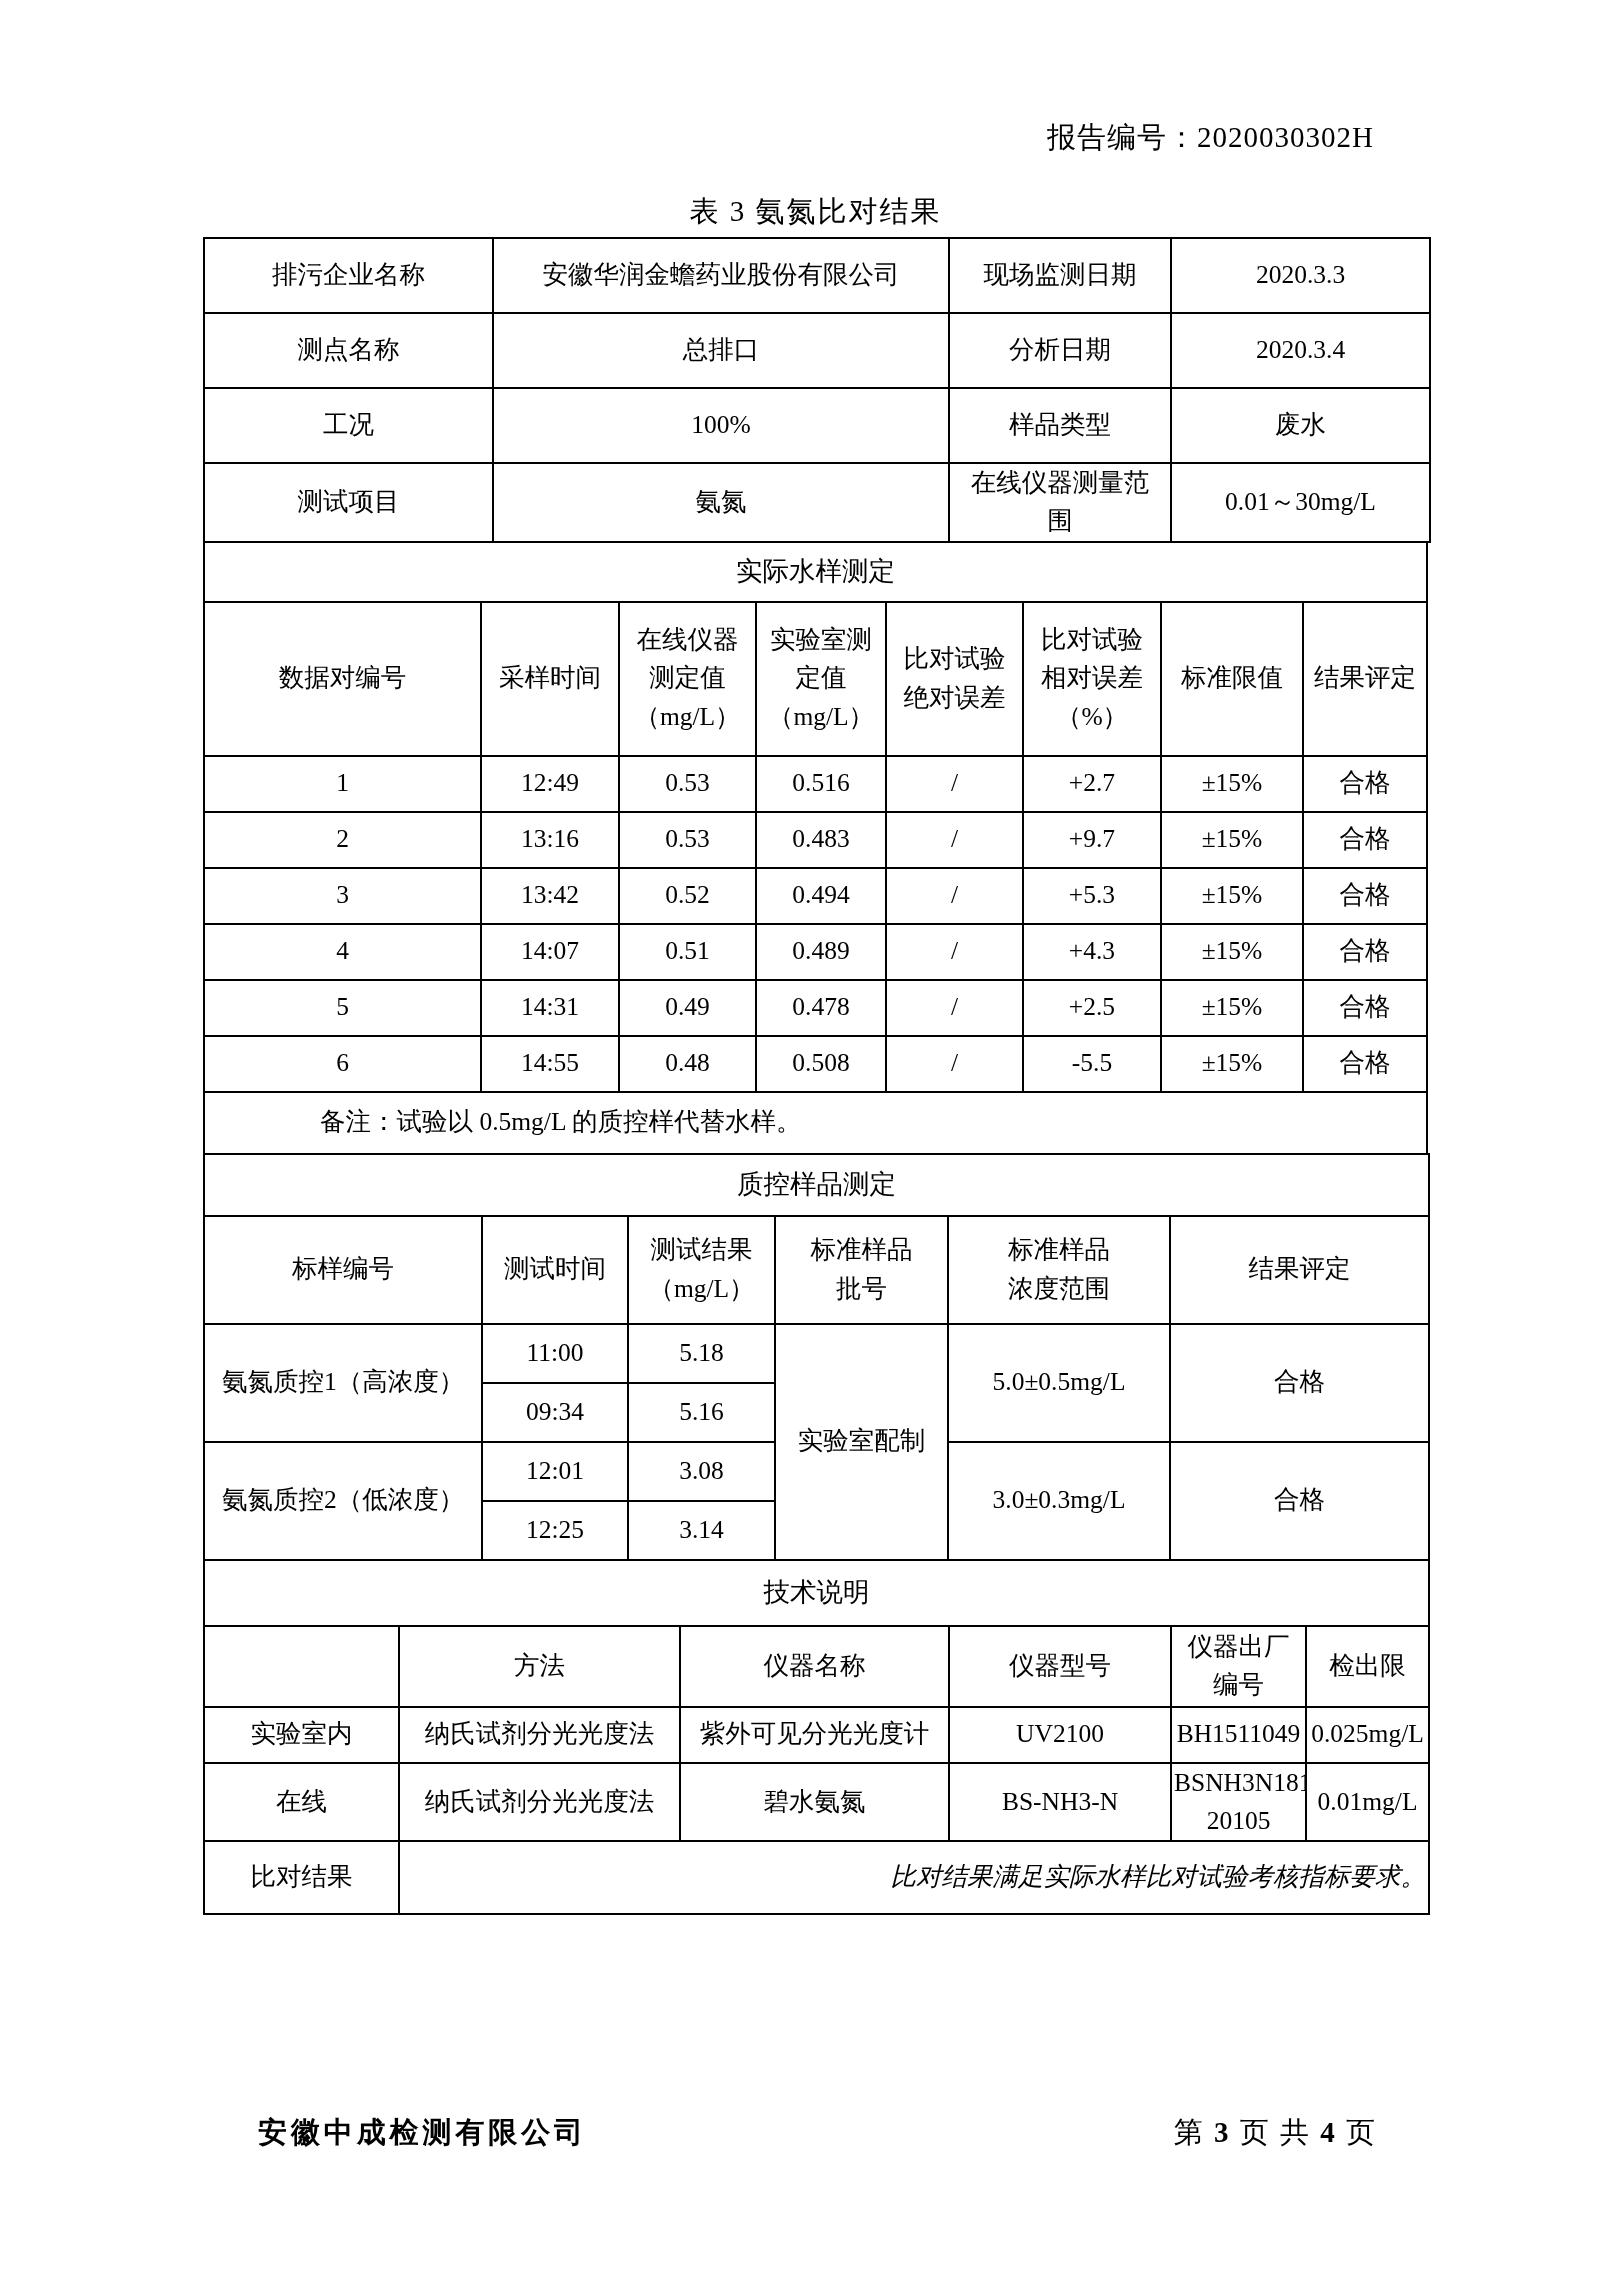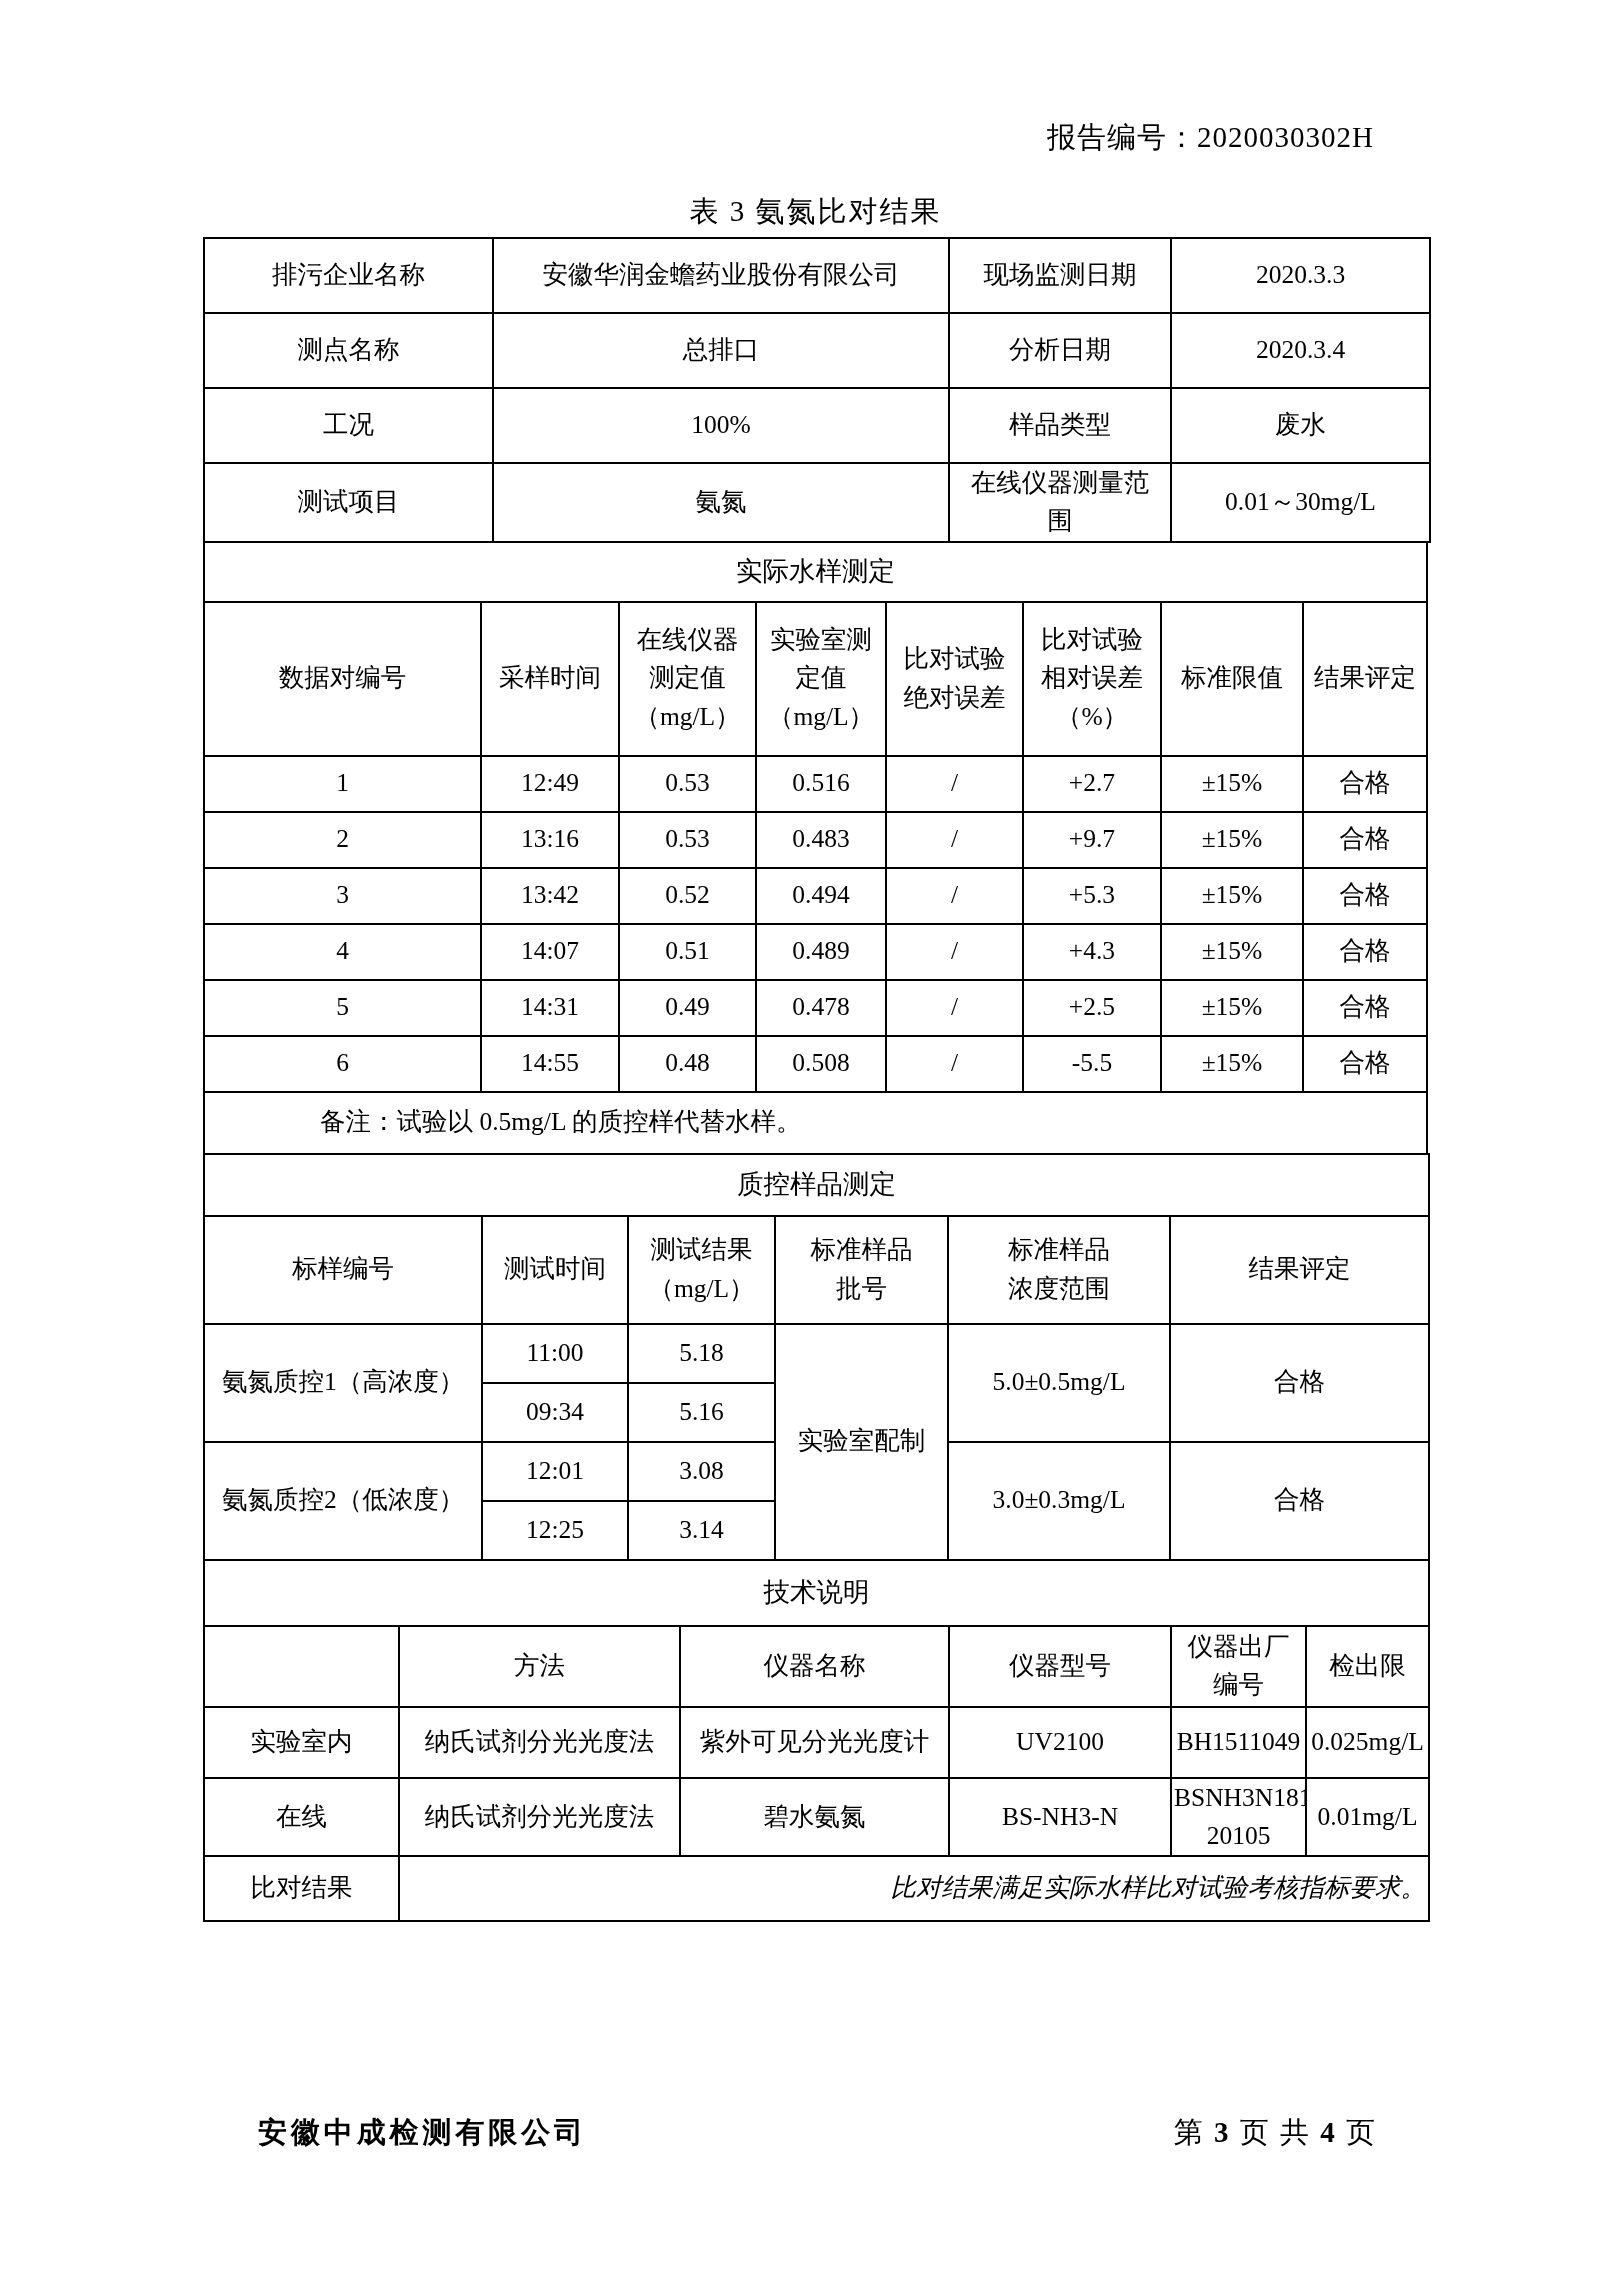--- a/index.html
+++ b/index.html
@@ -33,23 +33,23 @@
   .conclusion-cell { text-align:right; padding-left:2px;font-style:italic; }
   .h77  td { height:75px; }
   .h58  td { height:60px; }
   .h157 td { height:154px; }
   .h57  td { height:56px; }
   .h63  td { height:62px; }
   .h110 td { height:108px; }
   .h60  td { height:59px; }
   .h67  td { height:66px; }
   .h83  td { height:81px; }
-  .h72  td { height:71px; }
+  .h72  td { height:56px; }
   .h78  td { height:76px; }
-  .h74  td { height:65px;border-radius:21px; }
+  .h74  td { height:73px;border-radius:21px; }
   tr.h60 > td[rowspan="2"] { height:118px; }
   tr.h60 > td[rowspan="4"] { height:235px; }
   .footer-company {
     position:absolute; left:258px; top:2113px;
     font-size:29px; font-weight:bold; letter-spacing:3.9px;
   }
   .footer-page {
     position:absolute; right:244px; top:2113px;
     font-size:29px; letter-spacing:2px;
   }

